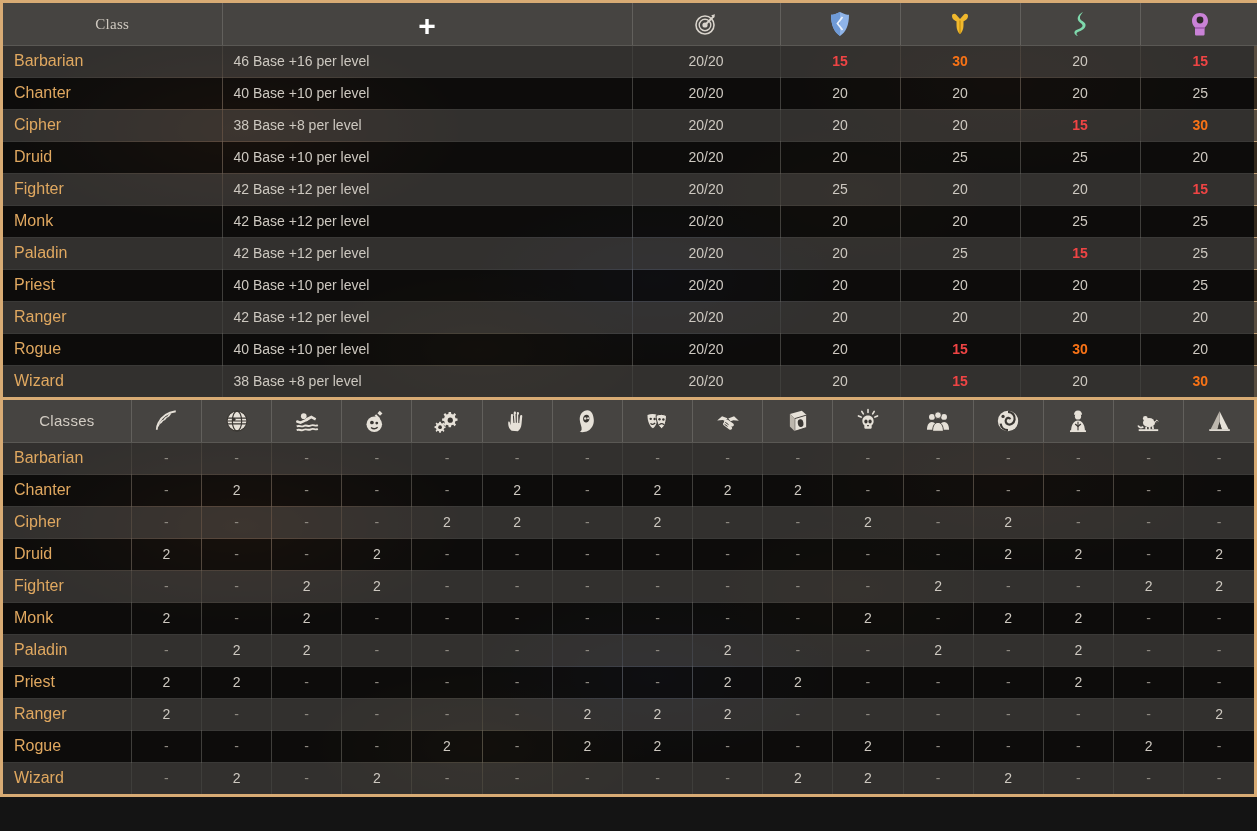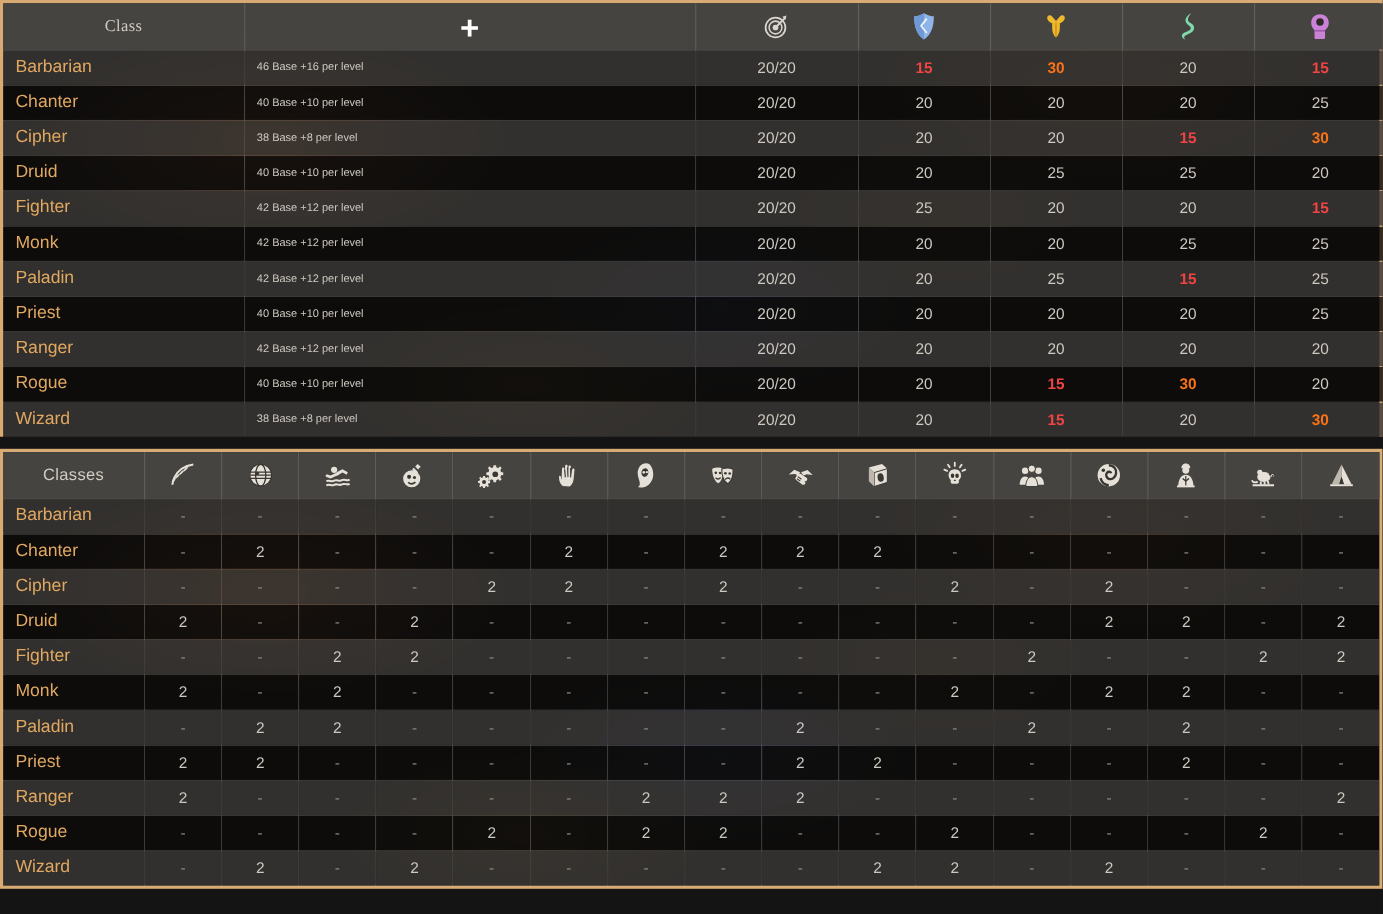--- a/index.html
+++ b/index.html
@@ -18,21 +18,21 @@
   }
 
   
   .panel {
     border-top: 3px solid #d8ab74;
     border-left: 3px solid #d8ab74;
     border-right: 3px solid #d8ab74;
     background: #1c1c1c;
     position: relative;
   }
-  .panel.bottom { border-bottom: 3px solid #d8ab74; margin-top: 11px; }
+  .panel.bottom { border-bottom: 3px solid #d8ab74; }
 
   table {
     border-collapse: collapse;
     width: 100%;
     table-layout: fixed;
   }
 
   thead th {
     background: #464441;
     border-right: 1px solid #62605c;
@@ -83,21 +83,21 @@
   .cls-name {
     text-align: left;
     padding-left: 11px;
     color: #e0a860;
     font-size: 16px;
   }
   .desc {
     text-align: left;
     padding-left: 11px;
     color: #cdc8c0;
-    font-size: 10px;
+    font-size: 14px;
   }
 
   .v-low  { color: #ef4444; font-weight: bold; }
   .v-high { color: #f97316; font-weight: bold; }
   .dash   { color: #8d8880; }
 
   
   .art {
     position: absolute; inset: 0;
     pointer-events: none;

